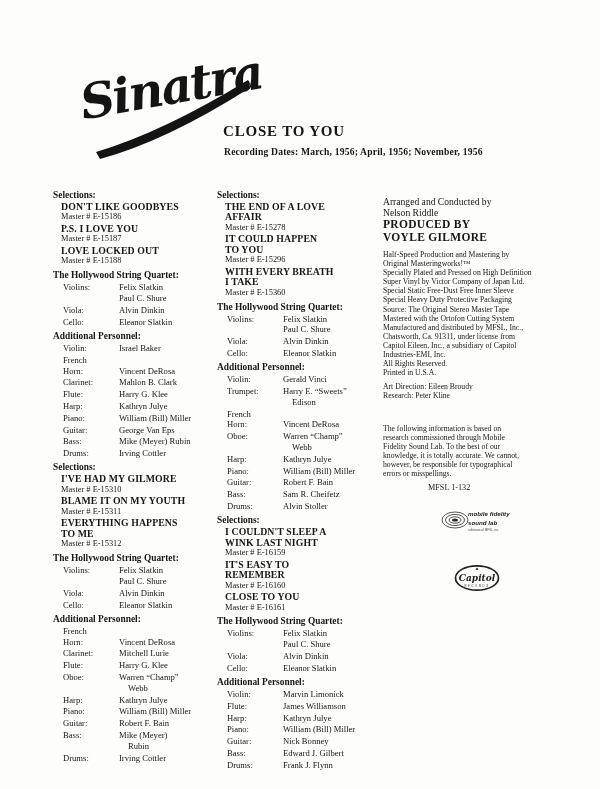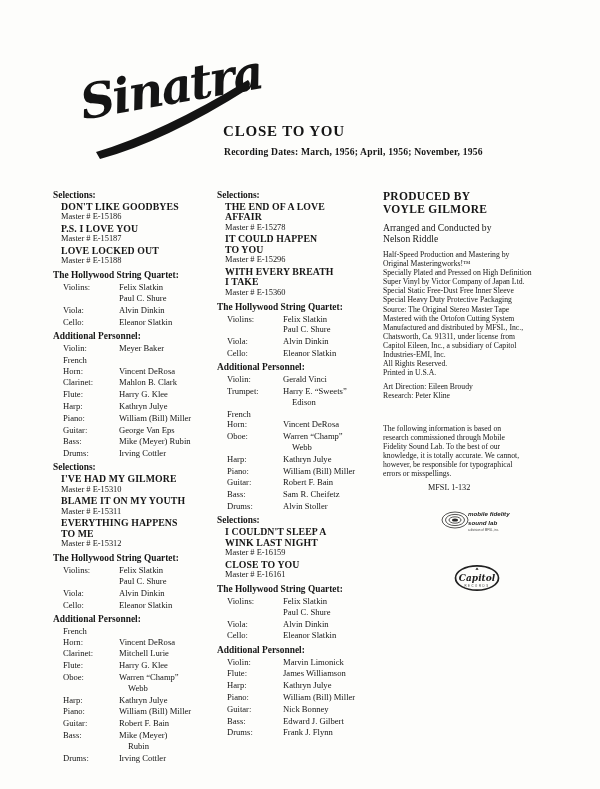--- a/index.html
+++ b/index.html
@@ -118,21 +118,21 @@
             </div>
           </div>
         </div>
         <div class="blk blk-roster">
           <div class="heading">Additional Personnel:</div>
           <div class="prow">
             <div class="prole">
               <div class="nline">Violin:</div>
             </div>
             <div class="pnames">
-              <div class="nline">Meyer Baker</div>
+              <div class="nline">Israel Baker</div>
             </div>
           </div>
           <div class="prow">
             <div class="prole">
               <div class="nline">French</div>
               <div class="nline">Horn:</div>
             </div>
             <div class="pnames">
               <div class="nline">&nbsp;</div>
               <div class="nline">Vincent DeRosa</div>
@@ -449,20 +449,25 @@
           </div>
         </div>
         <div class="blk blk-selections">
           <div class="heading">Selections:</div>
           <div class="song">
             <div class="song-title">I COULDN'T SLEEP A</div>
             <div class="song-title">WINK LAST NIGHT</div>
             <div class="song-master">Master # E-16159</div>
           </div>
           <div class="song">
+            <div class="song-title">IT'S EASY TO</div>
+            <div class="song-title">REMEMBER</div>
+            <div class="song-master">Master # E-16160</div>
+          </div>
+          <div class="song">
             <div class="song-title">CLOSE TO YOU</div>
             <div class="song-master">Master # E-16161</div>
           </div>
         </div>
         <div class="blk blk-roster">
           <div class="heading">The Hollywood String Quartet:</div>
           <div class="prow">
             <div class="prole">
               <div class="nline">Violins:</div>
             </div>
@@ -545,27 +550,27 @@
             <div class="pnames">
               <div class="nline">Frank J. Flynn</div>
             </div>
           </div>
         </div>
       </div>
   </div>
 
   <div class="col col-right">
     <div>
+        <div class="blk blk-subtitle">
+          <div class="tline">Arranged and Conducted by</div>
+          <div class="tline">Nelson Riddle</div>
+        </div>
         <div class="blk blk-bigtitle">
           <div class="tline">PRODUCED BY</div>
           <div class="tline">VOYLE GILMORE</div>
-        </div>
-        <div class="blk blk-subtitle">
-          <div class="tline">Arranged and Conducted by</div>
-          <div class="tline">Nelson Riddle</div>
         </div>
         <div class="blk blk-fineprint">
           <div class="tline">Half-Speed Production and Mastering by</div>
           <div class="tline">Original Masteringworks!™</div>
           <div class="tline">Specially Plated and Pressed on High Definition</div>
           <div class="tline">Super Vinyl by Victor Company of Japan Ltd.</div>
           <div class="tline">Special Static Free-Dust Free Inner Sleeve</div>
           <div class="tline">Special Heavy Duty Protective Packaging</div>
           <div class="tline">Source: The Original Stereo Master Tape</div>
           <div class="tline">Mastered with the Ortofon Cutting System</div>

